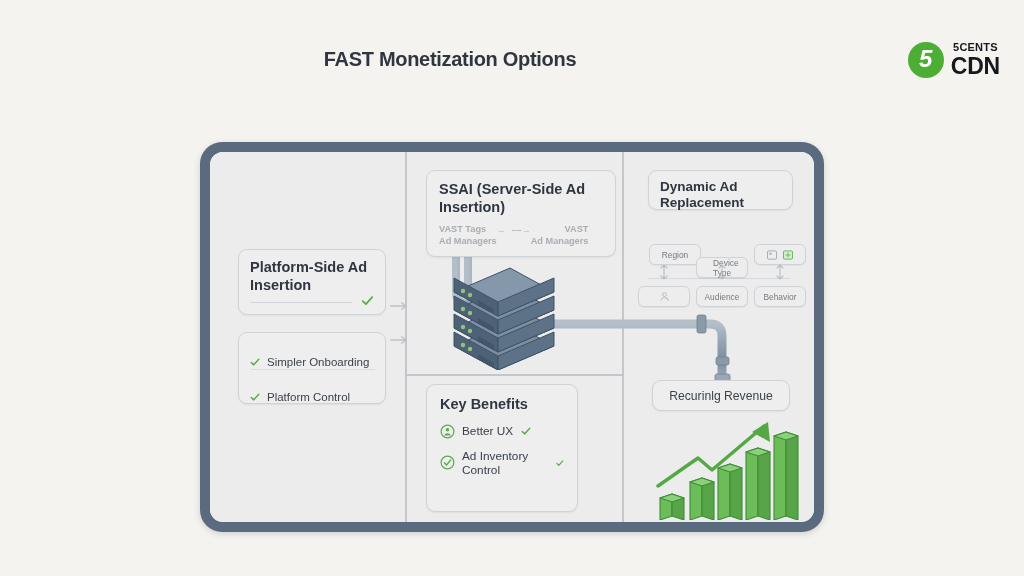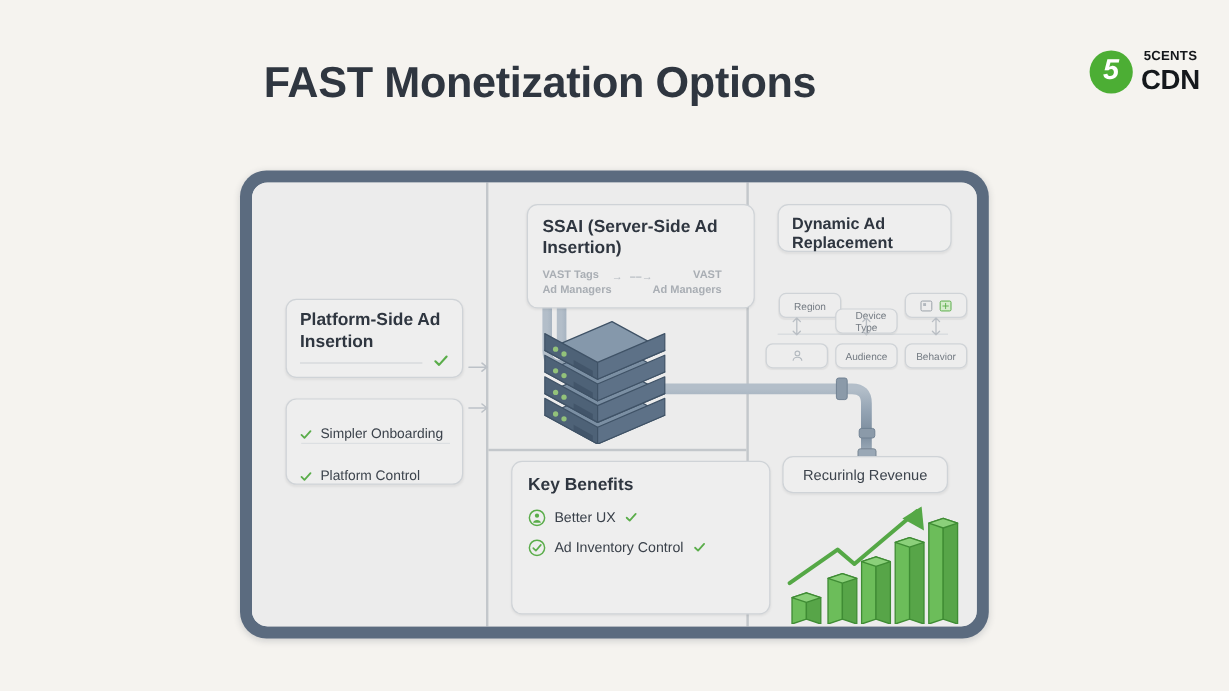--- a/index.html
+++ b/index.html
@@ -15,21 +15,21 @@
     position: relative;
   }
 
   
   #page-title {
     position: absolute;
     top: 48px;
     left: 0;
     width: 900px;
     text-align: center;
-    font-size: 36px;
+    font-size: 20px;
     font-weight: bold;
     color: #2f3640;
     letter-spacing: -0.3px;
   }
 
   #brand-logo {
     position: absolute;
     top: 42px;
     right: 24px;
     display: flex;
@@ -186,21 +186,21 @@
     position: absolute;
     color: #b7bcc2;
     font-size: 16px;
     line-height: 1;
   }
   #arrow-1 { left: 180px; top: 148px; }
   #arrow-2 { left: 180px; top: 182px; }
 
   
   #ssai-card {
-    left: 229px;
+    left: 216px;
     top: 18px;
     width: 190px;
     height: 87px;
     padding: 10px 12px 0 12px;
   }
   #ssai-flow {
     position: absolute;
     left: 12px;
     right: 10px;
     bottom: 8px;
@@ -227,21 +227,21 @@
     position: absolute;
     left: 216px;
     top: 108px;
     width: 195px;
     height: 110px;
   }
 
   #key-benefits-card {
     left: 216px;
     top: 232px;
-    width: 216px;
+    width: 152px;
     height: 128px;
     padding: 11px 12px 0 13px;
   }
   .kb-row {
     display: flex;
     align-items: center;
     gap: 7px;
     margin-top: 10px;
     font-size: 11.8px;
     color: #3a414a;

